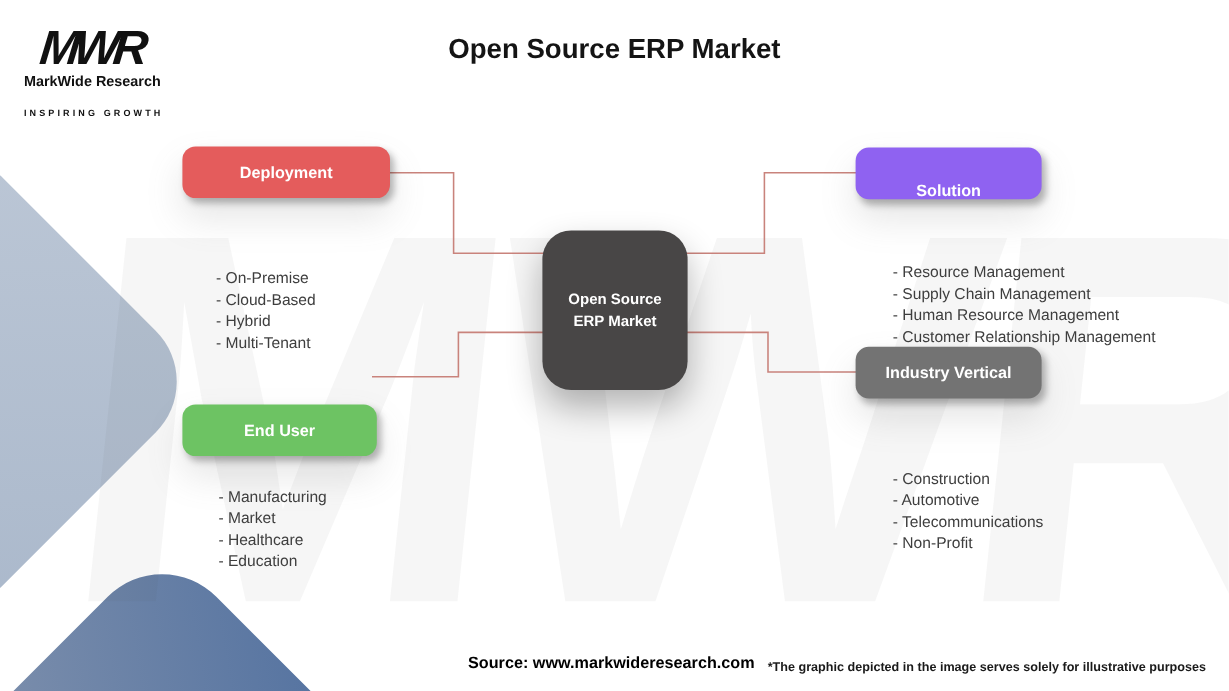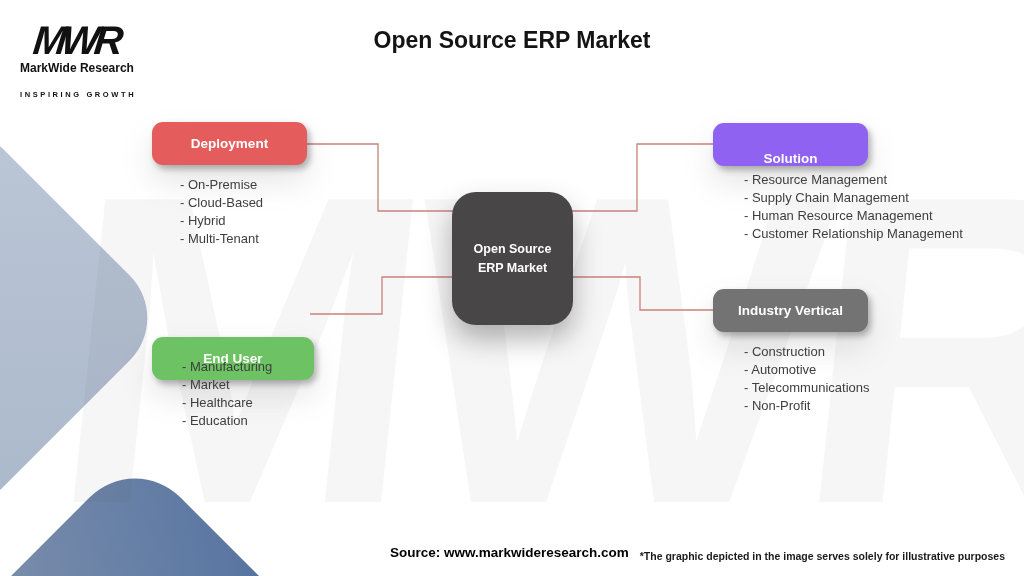--- a/index.html
+++ b/index.html
@@ -39,33 +39,33 @@
   .title{
     position:absolute;left:0;top:27px;width:1024px;text-align:center;
     font-size:23px;font-weight:700;color:#141414;
   }
   
   .node-box{
     position:absolute;border-radius:11px;display:flex;align-items:center;justify-content:center;
     color:#ffffff;font-size:13.5px;font-weight:700;
     box-shadow:3px 4px 6px rgba(0,0,0,0.28), 0 16px 30px rgba(110,110,110,0.18);
   }
-  .box-deployment{left:152px;top:122px;width:155px;height:43px;}
+  .box-deployment{left:152px;top:122px;width:173px;height:43px;}
   .box-solution{left:713px;top:123px;width:155px;height:43px;}
   .box-enduser{left:152px;top:298px;width:162px;height:43px;margin-top:39px;}
   .box-industry{left:713px;top:289px;width:155px;height:43px;}
   
   .center-box{
     position:absolute;left:452px;top:192px;width:121px;height:133px;border-radius:24px;
     display:flex;align-items:center;justify-content:center;text-align:center;
     color:#ffffff;font-size:12.5px;font-weight:700;line-height:1.45;padding:0 14px;
     box-sizing:border-box;box-shadow:0 14px 28px rgba(0,0,0,0.30);
   }
   
-  .item-list{position:absolute;color:#3e3e3e;font-size:13px;line-height:18px;}
+  .item-list{position:absolute;color:#3e3e3e;font-size:13px;line-height:18px;margin-top:47px;}
   .list-deployment{left:180px;top:176px;}
   .list-solution{left:744px;top:171px;}
   .list-enduser{left:182px;top:358px;}
   .list-industry{left:744px;top:343px;}
   
   .source{
     position:absolute;left:390px;top:545px;
     font-size:13.5px;font-weight:700;color:#000000;white-space:nowrap;
   }
   .disclaimer{

